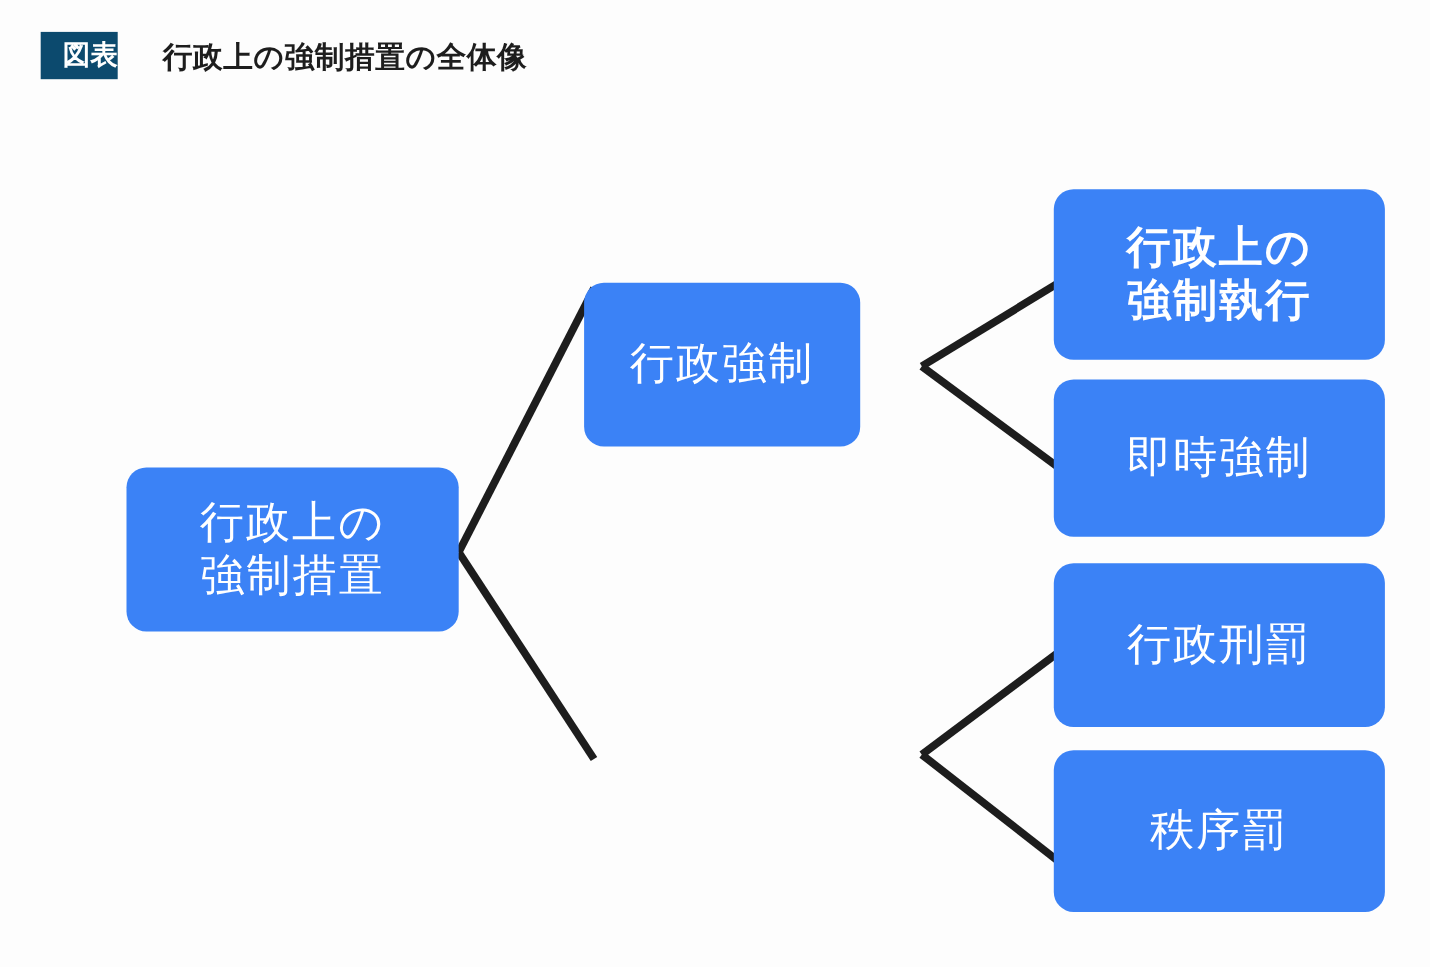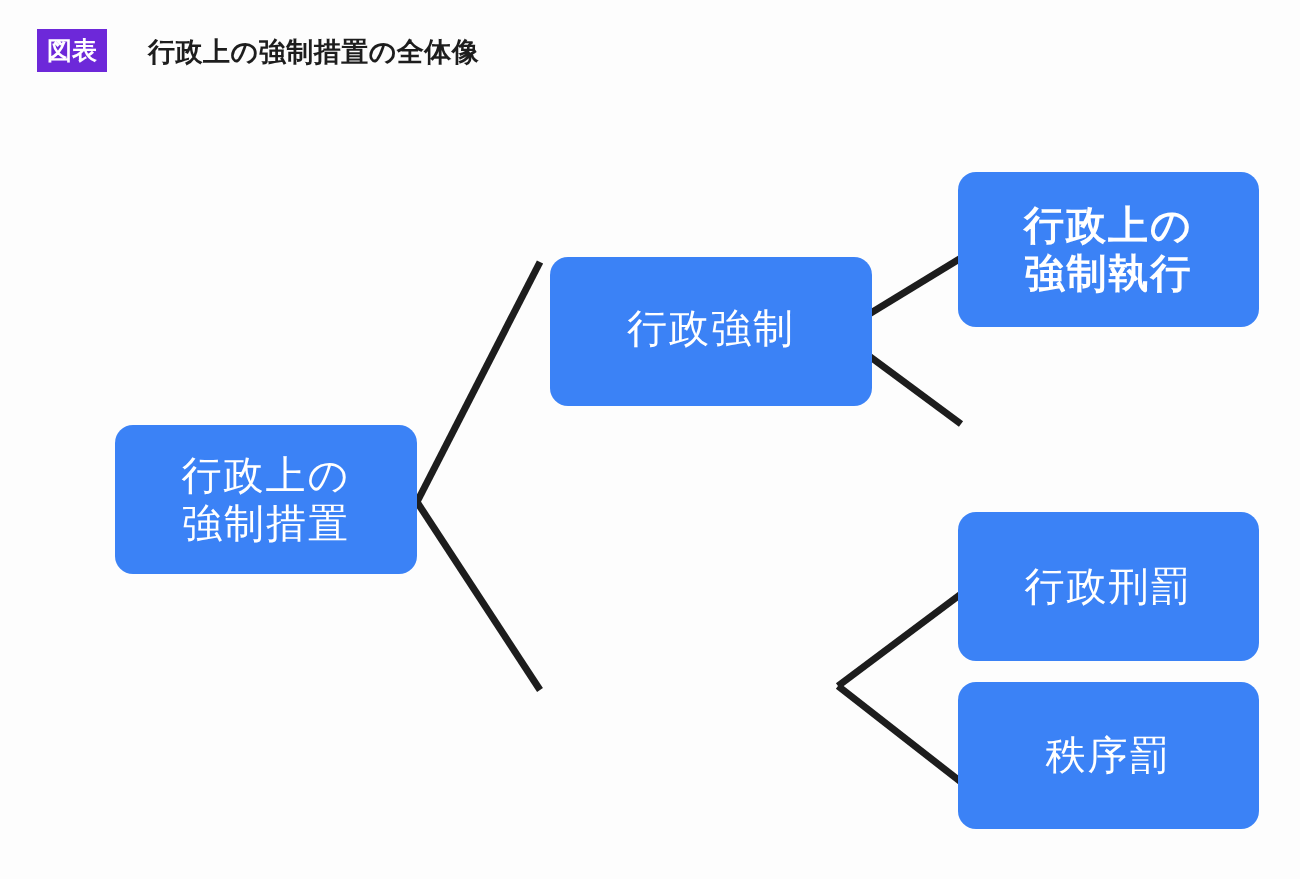--- a/index.html
+++ b/index.html
@@ -25,24 +25,24 @@
     top: 0;
     width: 1300px;
     height: 110px;
   }
   #badge {
     position: absolute;
     left: 37px;
     top: 29px;
     width: 70px;
     height: 43px;
-    background: #6d28d9;
+    background: #0c4a6e;
     display: flex;
     align-items: center;
-    justify-content: center;
+    justify-content: flex-end;
   }
   #badge-label {
     color: #ffffff;
     font-size: 25px;
     font-weight: 700;
     letter-spacing: 0px;
     line-height: 1;
   }
   #title {
     position: absolute;
@@ -92,21 +92,21 @@
     letter-spacing: 2px;
     white-space: pre-line;
     font-weight: 400;
   }
   .node-label.bold {
     font-weight: 700;
   }
 
   
   #node-root     { left: 115px; top: 425px; width: 302px; height: 149px; }
-  #node-gyosei-kyosei { left: 550px; top: 257px; width: 322px; height: 149px; font-family: Liberation Mono, monospace; }
+  #node-gyosei-kyosei { left: 531px; top: 257px; width: 251px; height: 149px; }
   #node-gyosei-batsu  { left: 537px; top: 612px; width: 302px; height: 149px; }
   #node-kyosei-shikko { left: 958px; top: 172px; width: 301px; height: 155px; }
   #node-sokuji        { left: 958px; top: 345px; width: 301px; height: 143px; }
   #node-keibatsu      { left: 958px; top: 512px; width: 301px; height: 149px; }
   #node-chitsujo      { left: 958px; top: 682px; width: 301px; height: 147px; }
 </style>
 </head>
 <body>
 
 <div id="page">
@@ -139,20 +139,23 @@
     <div class="node" id="node-gyosei-kyosei">
       <span class="node-label">行政強制</span>
     </div>
 
 
     <div class="node" id="node-kyosei-shikko">
       <span class="node-label bold">行政上の
 強制執行</span>
     </div>
 
+    <div class="node" id="node-sokuji">
+      <span class="node-label">即時強制</span>
+    </div>
 
     <div class="node" id="node-keibatsu">
       <span class="node-label">行政刑罰</span>
     </div>
 
     <div class="node" id="node-chitsujo">
       <span class="node-label">秩序罰</span>
     </div>
 
   </div>

